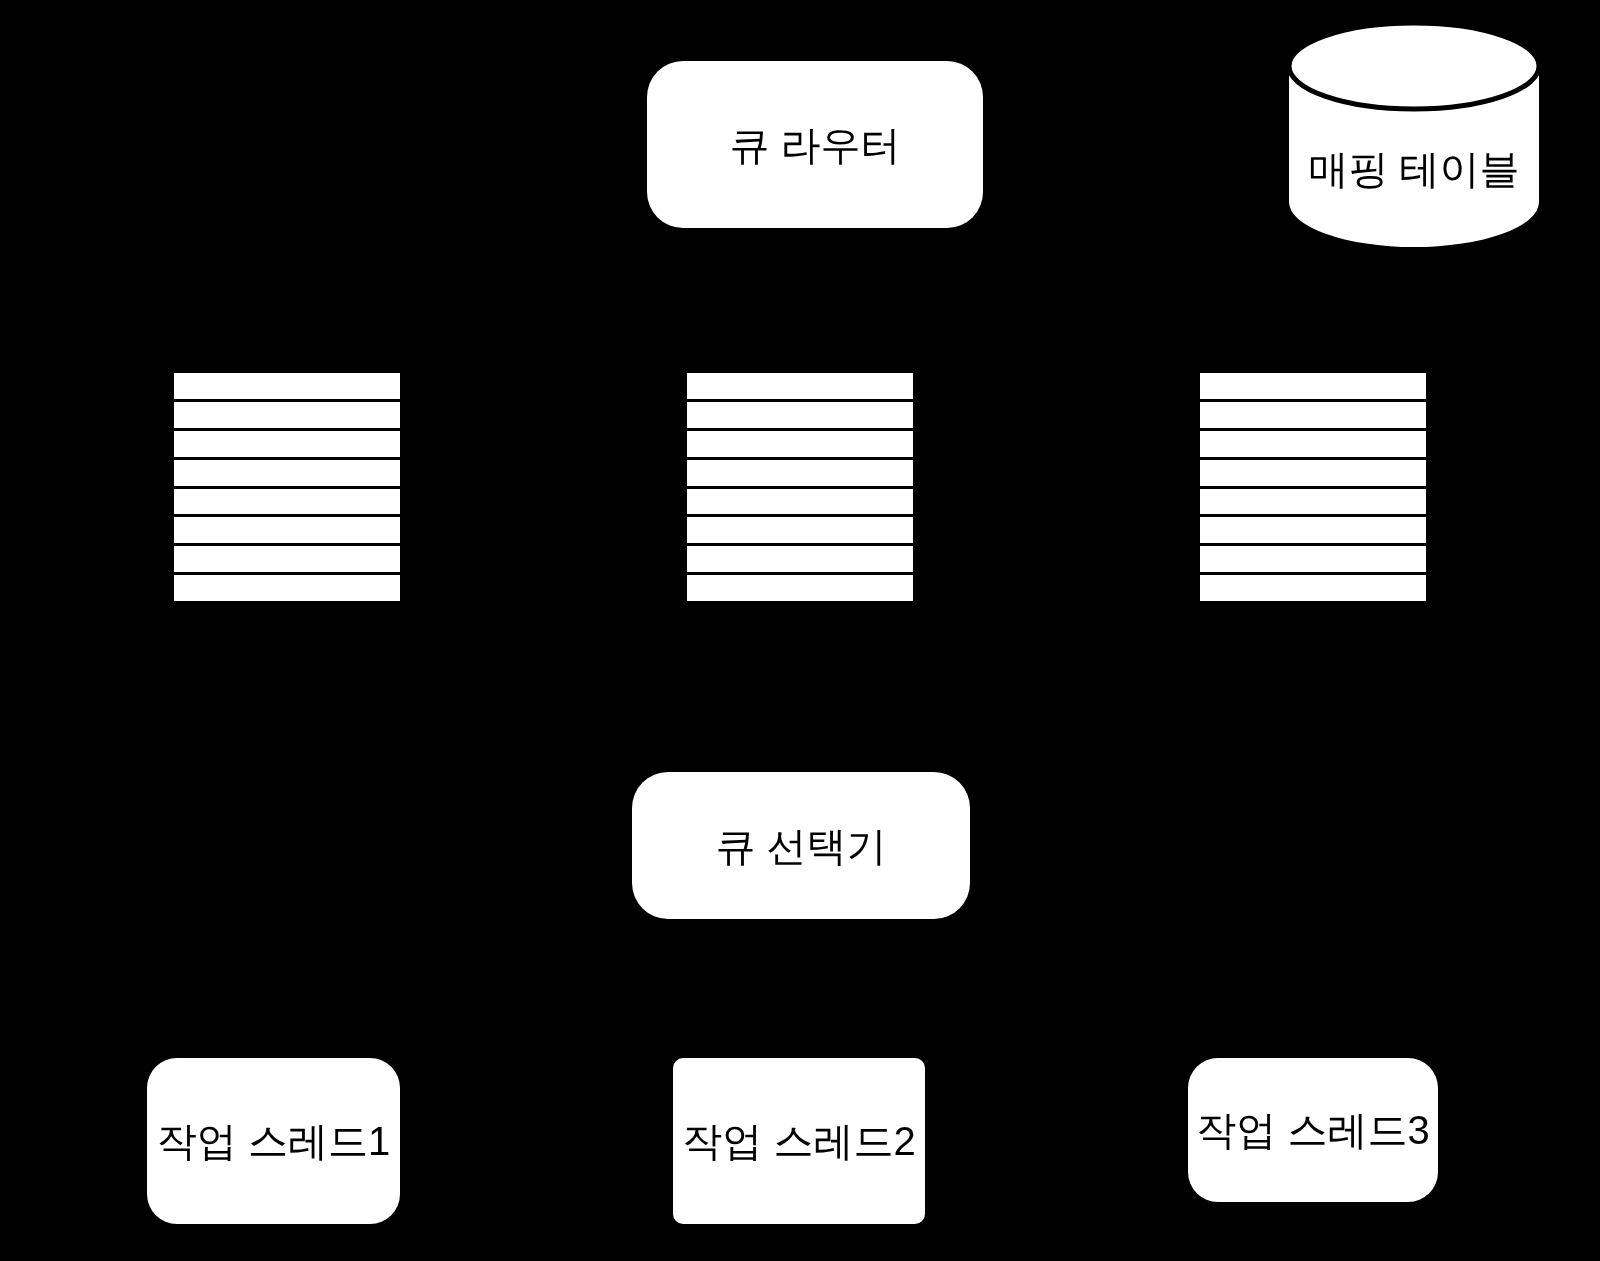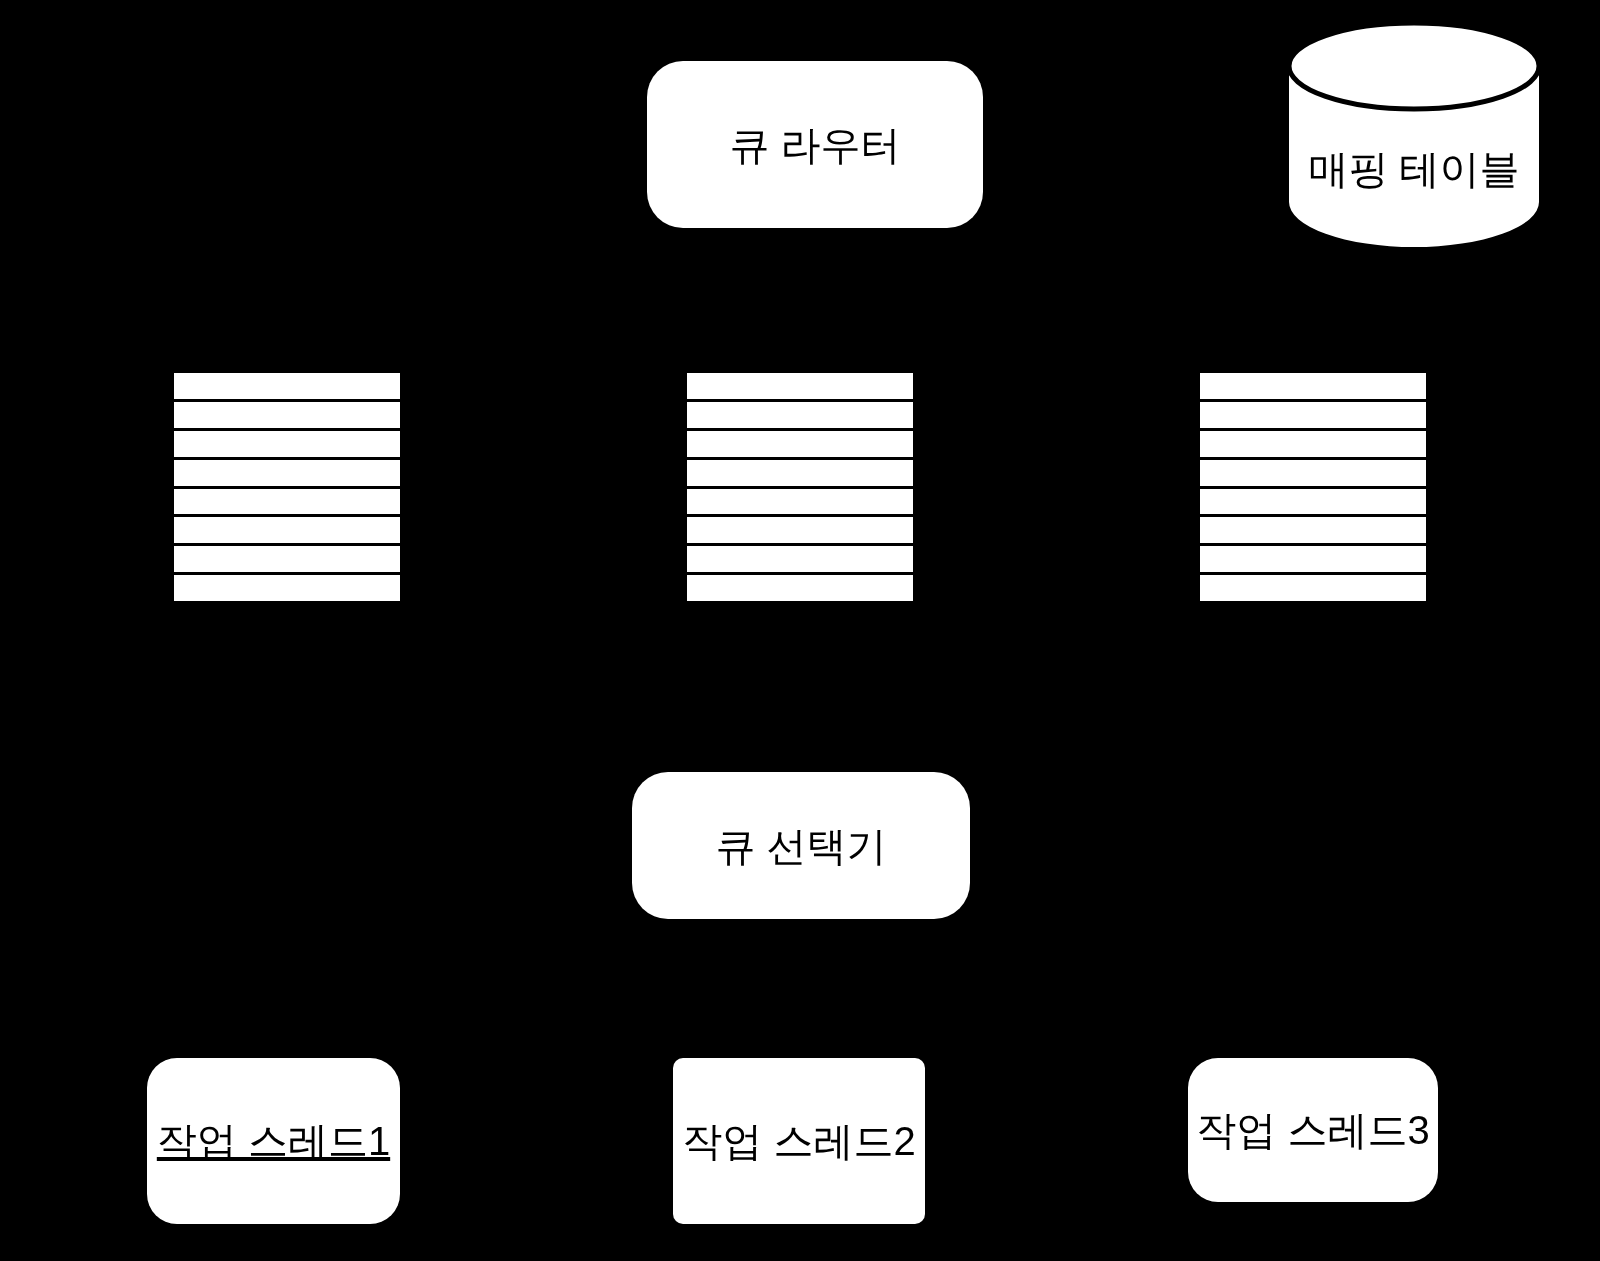--- a/index.html
+++ b/index.html
@@ -69,21 +69,21 @@
     white-space: nowrap;
   }
 
   #router   { left: 632px;  top: 61px;   width: 336px; height: 167px; margin-left: 15px; }
   #selector { left: 632px;  top: 772px;  width: 338px; height: 147px; }
 
   #queue-1  { left: 174px;  top: 373px; }
   #queue-2  { left: 687px;  top: 373px; }
   #queue-3  { left: 1200px; top: 373px; }
 
-  #worker-1 { left: 147px;  top: 1058px; width: 253px; height: 166px; text-decoration: underline; }
+  #worker-1 { left: 147px;  top: 1058px; width: 253px; height: 166px; }
   #worker-2 { left: 673px;  top: 1058px; width: 252px; height: 166px; border-radius: 10px; }
   #worker-3 { left: 1188px; top: 1058px; width: 250px; height: 144px; }
 </style>
 </head>
 <body>
 
 <div id="canvas">
 
   <div id="router" class="node-box rounded-lg">
     <span>큐 라우터</span>

